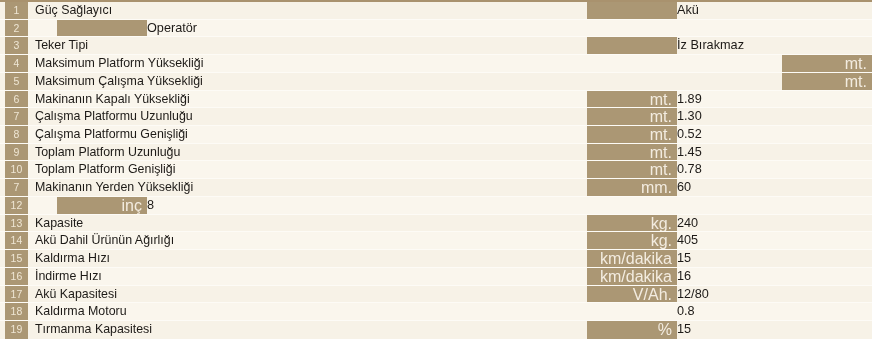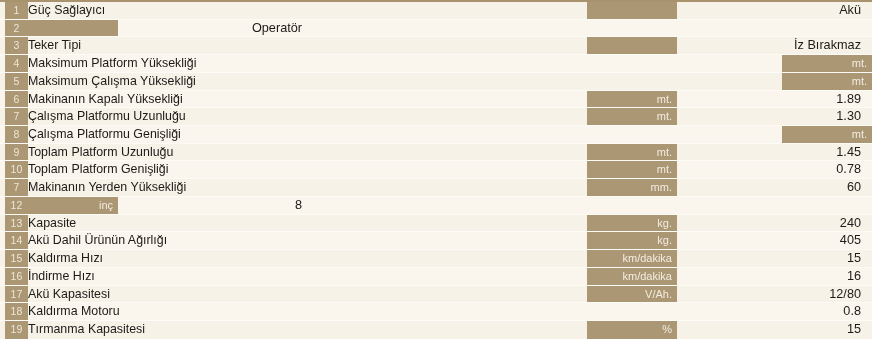--- a/index.html
+++ b/index.html
@@ -50,54 +50,55 @@
     font-size: 10.5px;
     line-height: 17.73px;
     text-align: center;
     letter-spacing: 0.2px;
     box-sizing: border-box;
   }
 
   
   .row-label {
     flex: 1 1 auto;
+    padding-left: 7px;
     color: #1d1a17;
     font-size: 12.4px;
     line-height: 17.73px;
     white-space: nowrap;
     overflow: hidden;
     box-sizing: border-box;
   }
 
   
   .row-unit {
     flex: 0 0 90px;
     width: 90px;
     background: #ab9774;
     color: #f3ece0;
-    font-size: 11px;
+    font-size: 16px;
     line-height: 17.73px;
     text-align: right;
     padding-right: 5px;
     box-sizing: border-box;
     white-space: nowrap;
     overflow: hidden;
+    margin-left: 29px;
   }
   .row-unit.blank {
     color: transparent;
   }
 
   
   .row-value {
     flex: 0 0 195px;
     width: 195px;
     color: #1d1a17;
     font-size: 12.7px;
     line-height: 17.73px;
-    text-align: right;
     padding-right: 11px;
     box-sizing: border-box;
     white-space: nowrap;
     overflow: hidden;
   }
 </style>
 </head>
 <body>
 
 <div id="spec-table">
@@ -137,20 +138,21 @@
     <div class="spec-row">
       <div class="row-index">7</div>
       <div class="row-label">Çalışma Platformu Uzunluğu</div>
       <div class="row-unit">mt.</div>
       <div class="row-value">1.30</div>
     </div>
     <div class="spec-row alt">
       <div class="row-index">8</div>
       <div class="row-label">Çalışma Platformu Genişliği</div>
       <div class="row-unit">mt.</div>
+      <div class="row-value">0.52</div>
     </div>
     <div class="spec-row">
       <div class="row-index">9</div>
       <div class="row-label">Toplam Platform Uzunluğu</div>
       <div class="row-unit">mt.</div>
       <div class="row-value">1.45</div>
     </div>
     <div class="spec-row alt">
       <div class="row-index">10</div>
       <div class="row-label">Toplam Platform Genişliği</div>

